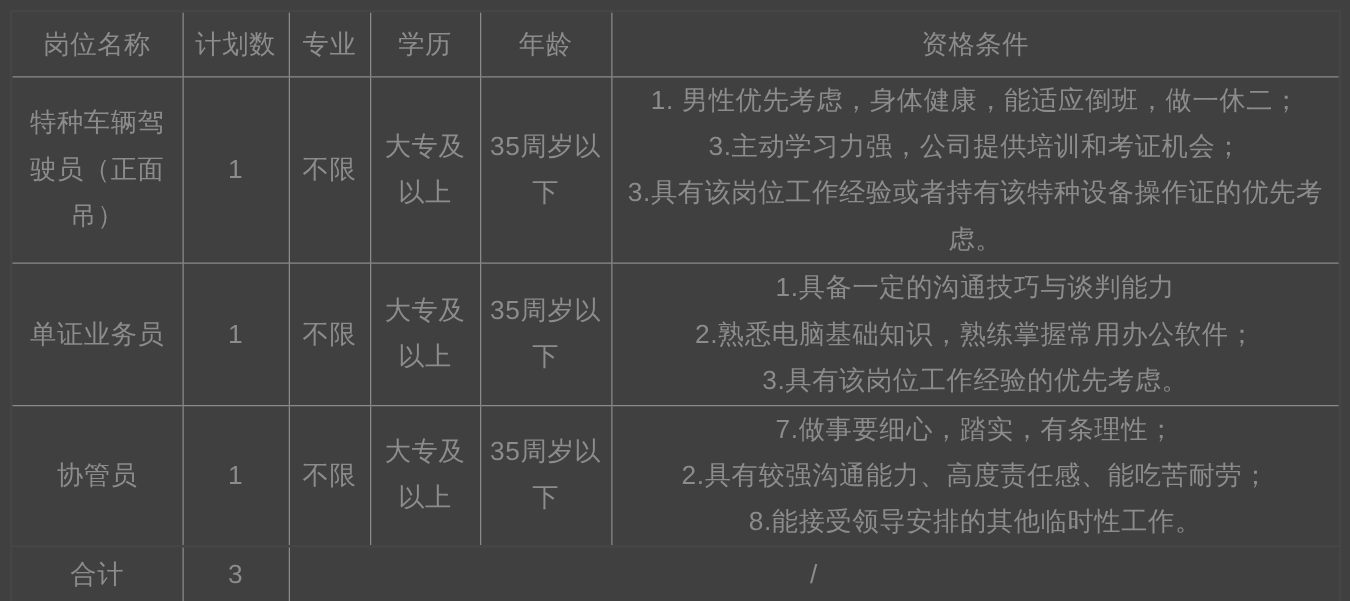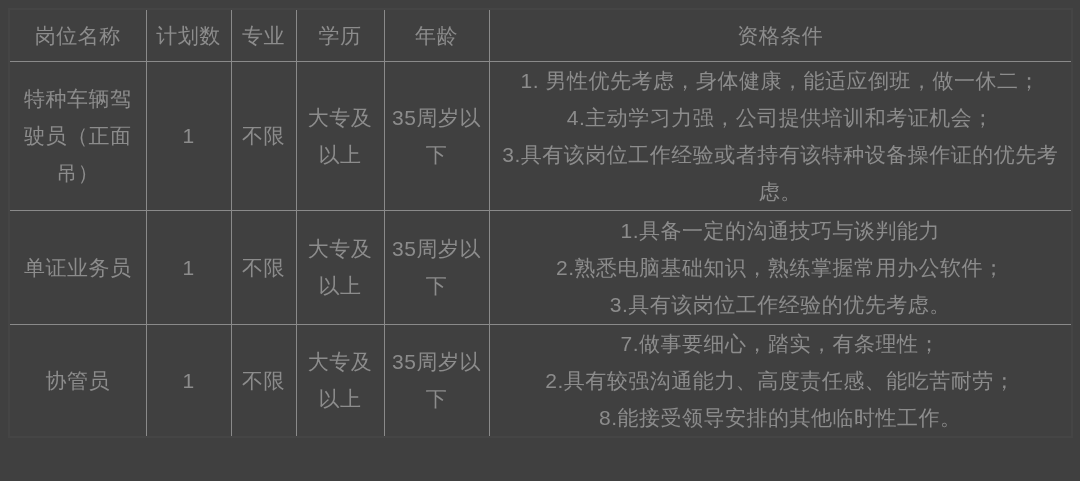--- a/index.html
+++ b/index.html
@@ -80,21 +80,21 @@
     </thead>
     <tbody>
       <tr class="body-row-0">
         <td>特种车辆驾驶员（正面吊）</td>
         <td>1</td>
         <td>不限</td>
         <td>大专及以上</td>
         <td>35周岁以下</td>
         <td class="qual">
           <div class="qline">1. 男性优先考虑，身体健康，能适应倒班，做一休二；</div>
-          <div class="qline">4.主动学习力强，公司提供培训和考证机会；</div>
+          <div class="qline">3.主动学习力强，公司提供培训和考证机会；</div>
           <div class="qline">3.具有该岗位工作经验或者持有该特种设备操作证的优先考虑。</div>
         </td>
       </tr>
       <tr class="body-row-1">
         <td>单证业务员</td>
         <td>1</td>
         <td>不限</td>
         <td>大专及以上</td>
         <td class="age-left">35周岁以下</td>
         <td class="qual">
@@ -108,15 +108,20 @@
         <td>1</td>
         <td>不限</td>
         <td>大专及以上</td>
         <td>35周岁以下</td>
         <td class="qual">
           <div class="qline">7.做事要细心，踏实，有条理性；</div>
           <div class="qline">2.具有较强沟通能力、高度责任感、能吃苦耐劳；</div>
           <div class="qline">8.能接受领导安排的其他临时性工作。</div>
         </td>
       </tr>
+      <tr class="footer-row">
+        <td>合计</td>
+        <td>3</td>
+        <td colspan="4">/</td>
+      </tr>
     </tbody>
   </table>
 </div>
 
 </body></html>

